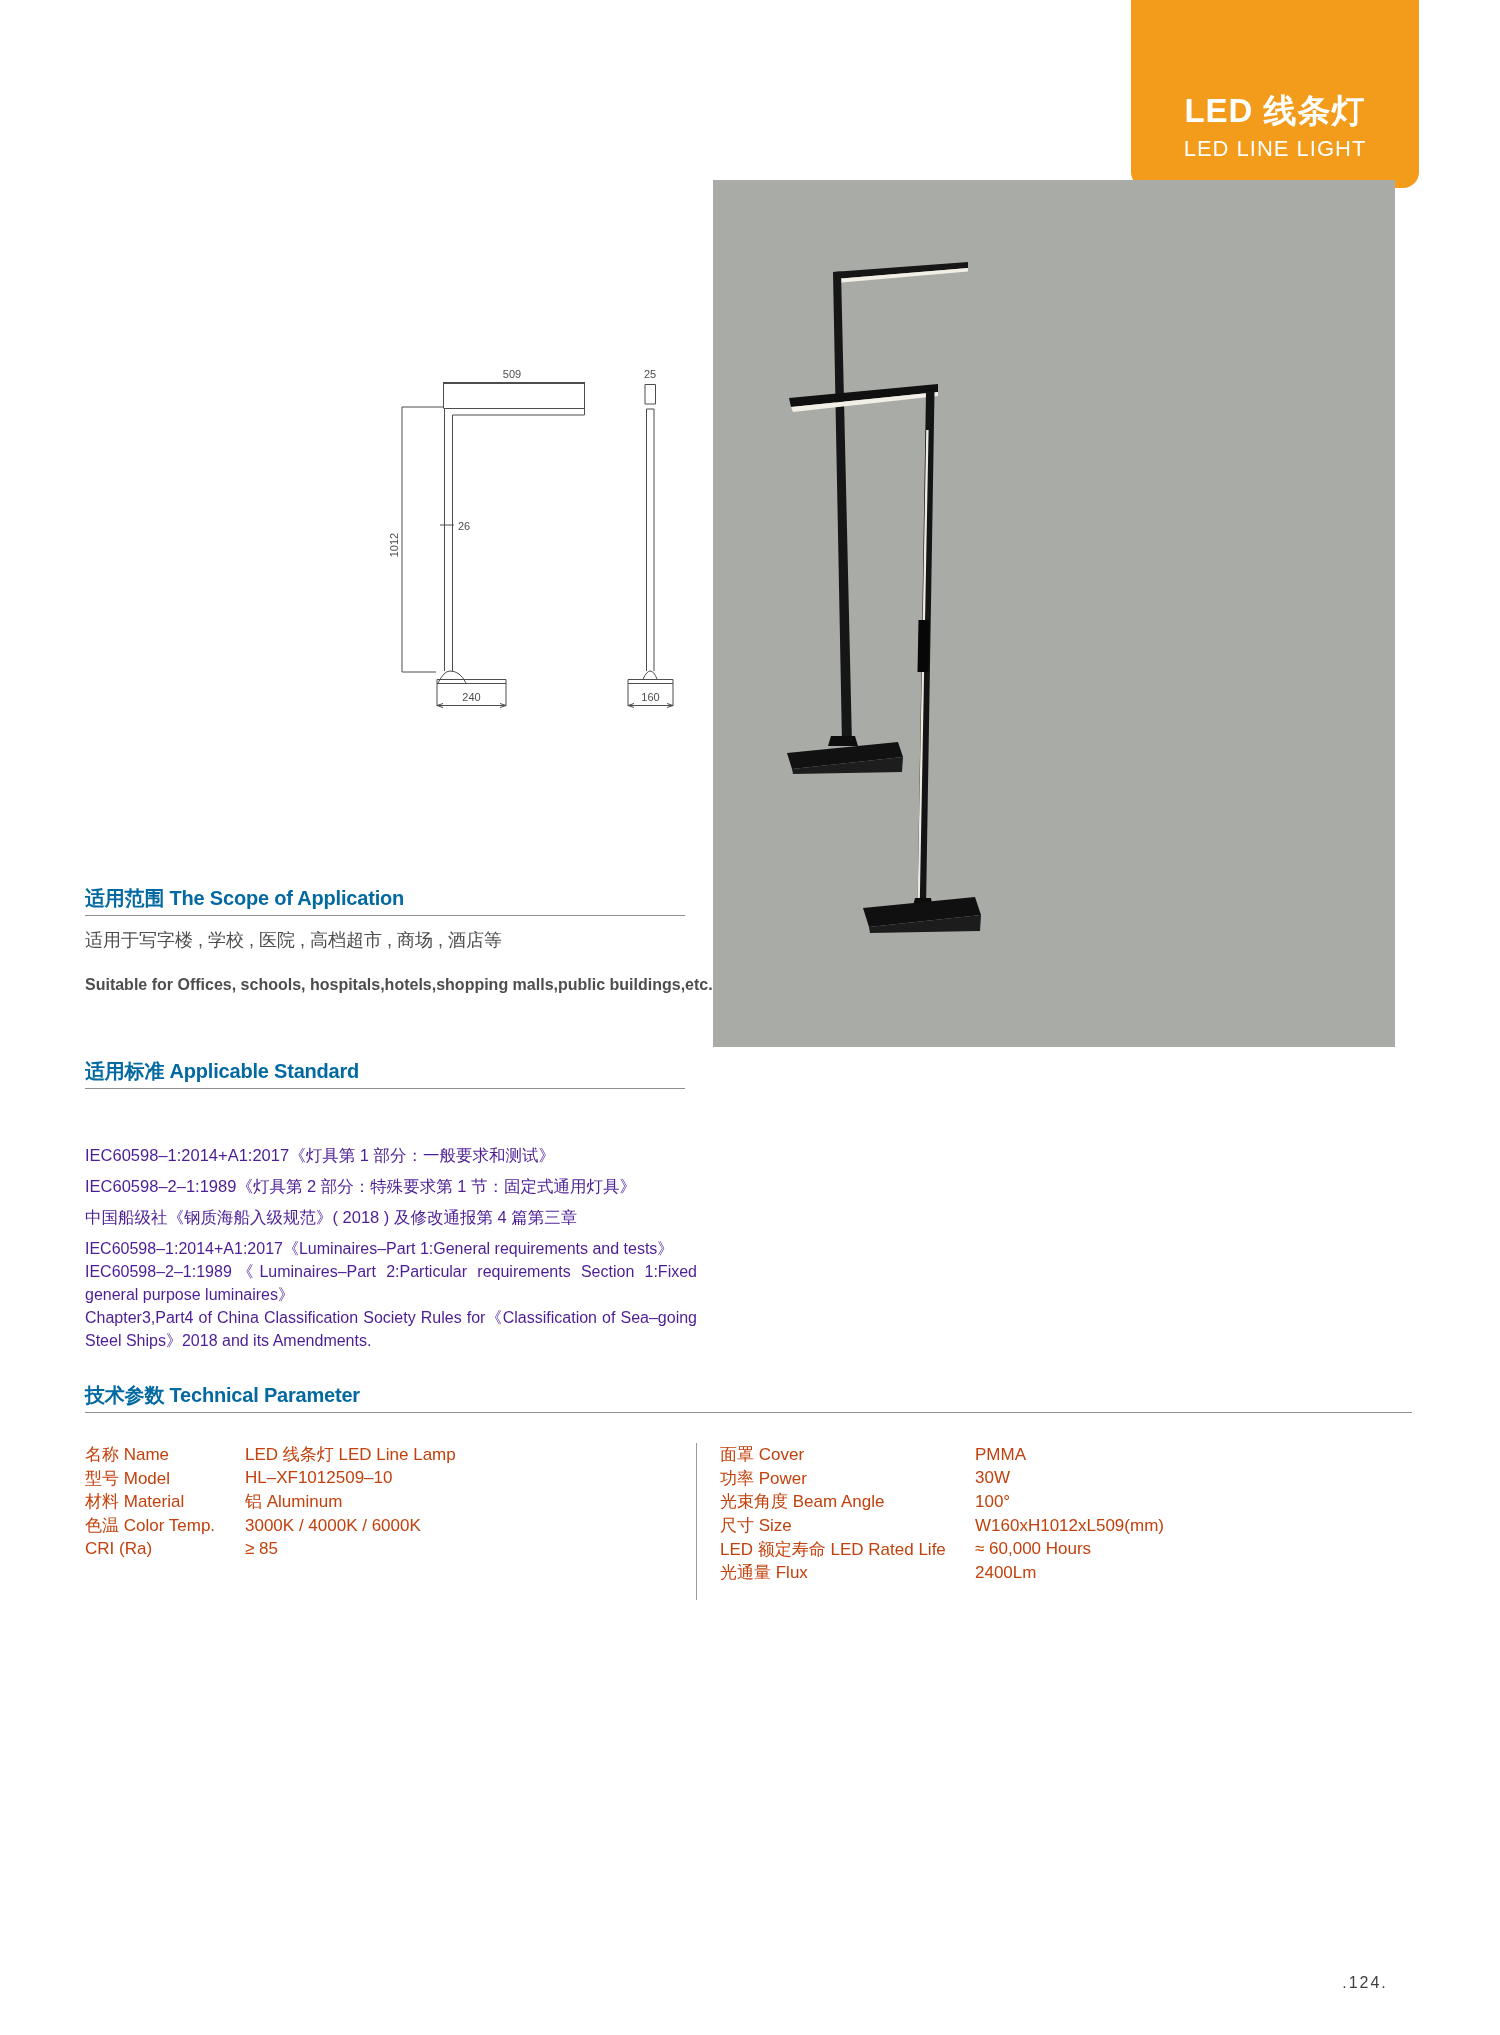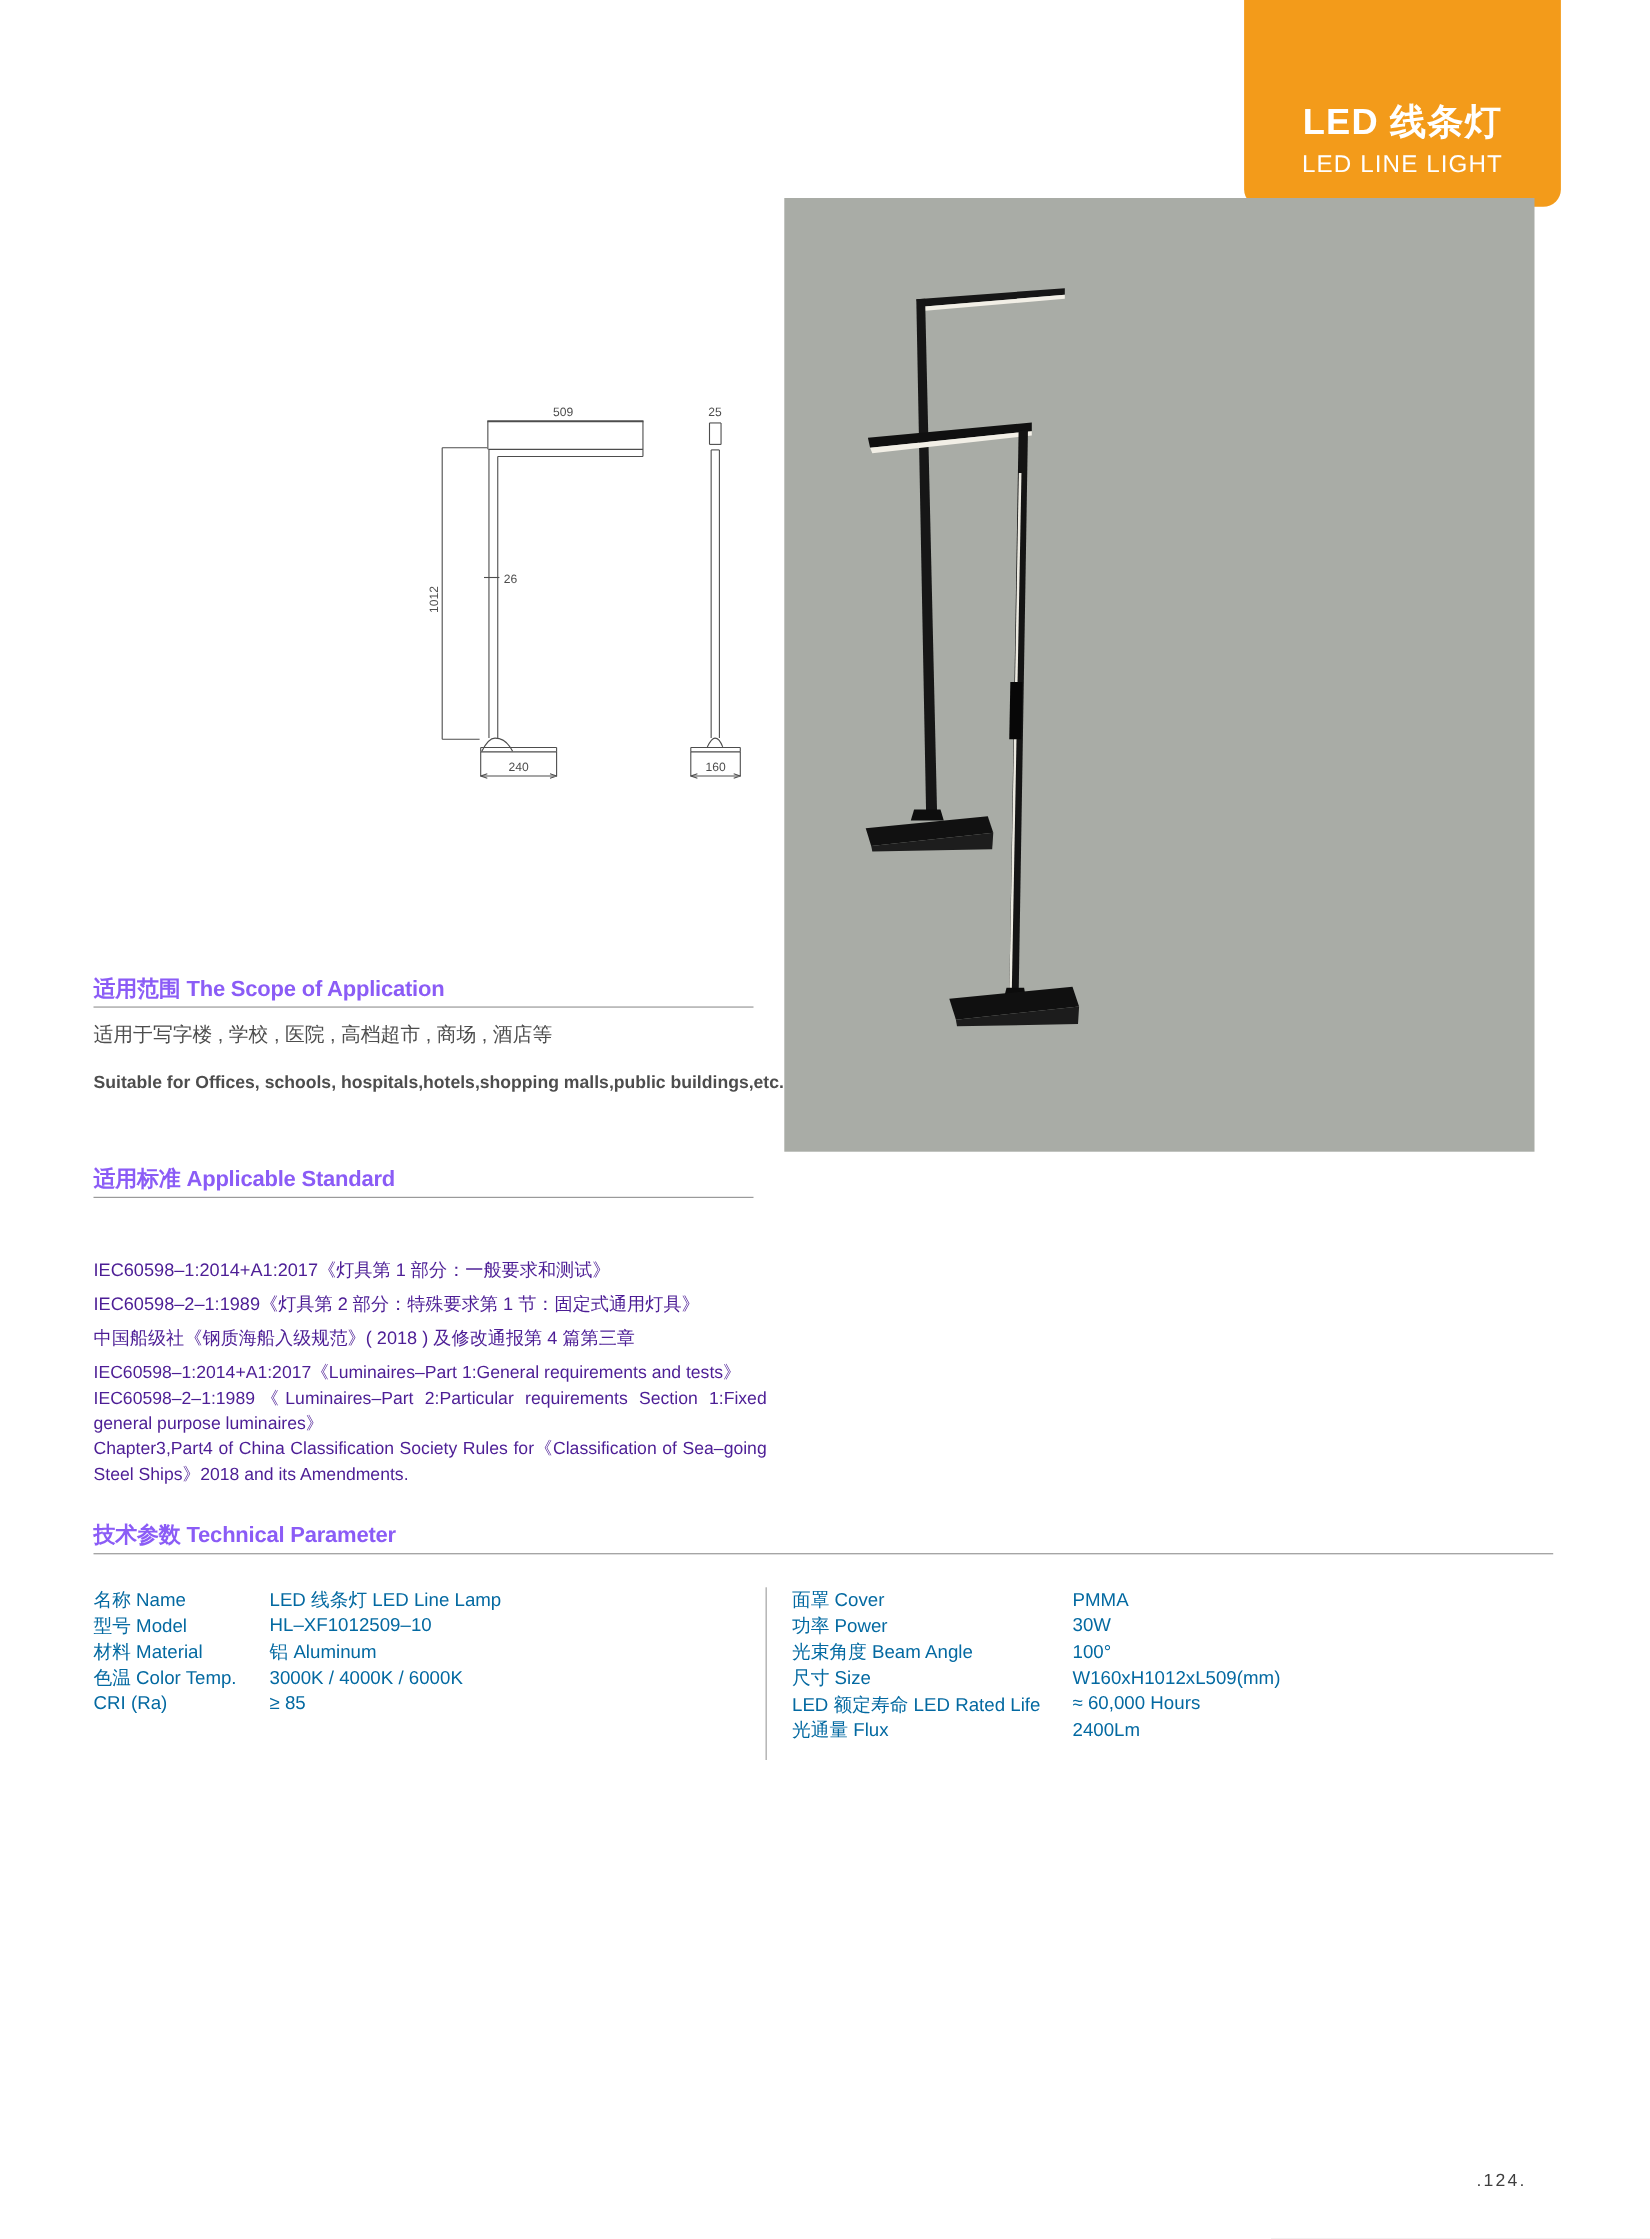--- a/index.html
+++ b/index.html
@@ -21,37 +21,37 @@
     position:absolute;left:713px;top:180px;width:682px;height:867px;
     background:#A9ACA6;
   }
   .photo svg{display:block;width:100%;height:100%;}
   
   .drawing{position:absolute;left:320px;top:270px;width:420px;height:460px;}
   .drawing svg{display:block;width:100%;height:100%;}
   .drawing text{font-family:"Liberation Sans",sans-serif;font-size:11px;fill:#4d4d4d;}
   
   .sec-h{
-    position:absolute;left:85px;color:#8b5cf6;font-size:20px;font-weight:bold;
+    position:absolute;left:85px;color:#0369a1;font-size:20px;font-weight:bold;
     letter-spacing:-0.2px;white-space:nowrap;
   }
   .rule{position:absolute;left:85px;height:1px;background:#8f8f8f;}
   .body-zh{
     position:absolute;left:85px;color:#4d4d4d;font-size:18px;white-space:nowrap;
   }
   .body-en{
     position:absolute;left:85px;color:#4d4d4d;font-size:16px;white-space:nowrap;
   }
   .std-block{
     position:absolute;left:85px;top:1144px;width:612px;color:#4c1d95;
   }
   .std-line-zh{font-size:16.5px;line-height:23px;margin-bottom:8px;white-space:nowrap;}
   .std-line-en{font-size:16px;line-height:23px;text-align:justify;}
   
-  .param-col{position:absolute;top:1443px;color:#0369a1;font-size:17px;}
+  .param-col{position:absolute;top:1443px;color:#c2410c;font-size:17px;}
   .param-col .row{display:flex;height:23.6px;align-items:center;}
   .param-col .lbl{flex:0 0 auto;}
   .param-left{left:85px;width:600px;}
   .param-left .lbl{width:160px;}
   .param-right{left:720px;width:640px;}
   .param-right .lbl{width:255px;}
   .param-divider{
     position:absolute;left:696px;top:1443px;width:1px;height:157px;background:#9a9a9a;
   }
   .page-number{

